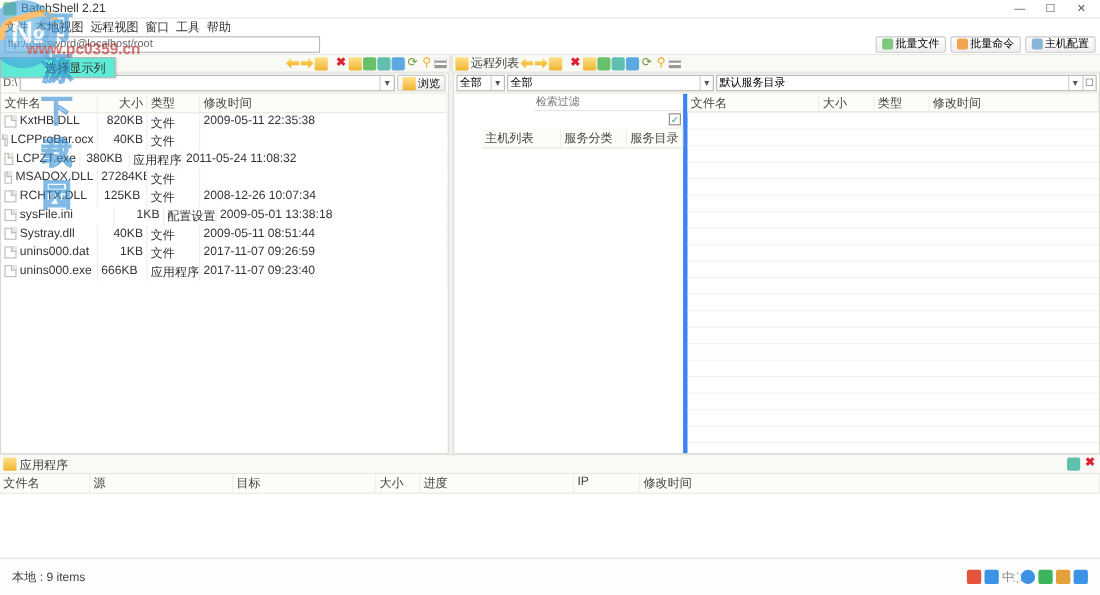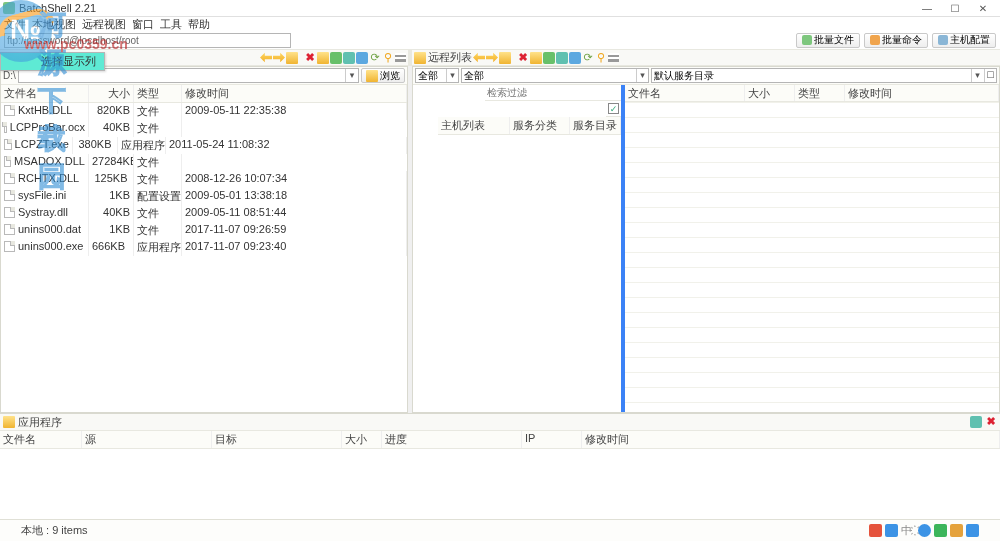--- a/index.html
+++ b/index.html
@@ -97,22 +97,22 @@
     .rule-head { position: relative; display: flex; font-size: 11px; color: #444; background: #fcfcf8; border-bottom: 1px solid #e8e8e0; z-index: 1; }
 
     
     .log-sec { border-top: 1px solid #d9d9cf; background: #fff; }
     .log-bar { height: 17px; background: #f9f9f6; border-bottom: 1px solid #e8e8e0; display: flex; align-items: center; padding: 0 3px; gap: 3px; font-size: 11px; color: #444; }
     .log-bar .rt { margin-left: auto; display: flex; gap: 3px; }
     .log-head { display: flex; font-size: 11px; color: #444; background: #fcfcf8; border-bottom: 1px solid #e8e8e0; }
     .log-body { height: 96px; background: #fff; }
 
     
-    .status { position: absolute; left: 0; right: 0; bottom: 0; height: 22px; background: #fdfdfb; border-top: 1px solid #e0e0d6;
-              display: flex; align-items: center; padding: 0 21px; font-size: 11px; color: #444; }
+    .status { position: absolute; left: 0; right: 0; bottom: 0; height: 34px; background: #fdfdfb; border-top: 1px solid #e0e0d6;
+              display: flex; align-items: center; padding: 0 11px; font-size: 11px; color: #444; }
     .status .tray { margin-left: auto; display: flex; gap: 3px; align-items: center; }
     .tray-ic { width: 13px; height: 13px; border-radius: 2px; }
 
     
     .grid::-webkit-scrollbar { width: 11px; height: 11px; }
     .grid::-webkit-scrollbar-thumb { background: #d0d0c8; border: 1px solid #bcbcb4; }
     .grid::-webkit-scrollbar-track { background: #f3f3ed; }
   </style>
 </head>
 <body>
@@ -249,21 +249,21 @@
         </div>
         <div class="grid-r">
           <div class="gc" style="width:88px">
             <span class="fname"><span class="fico"></span>RCHTX.DLL</span>
           </div>
           <div class="gc" style="width:45px;text-align:center">125KB</div>
           <div class="gc" style="width:48px">文件</div>
           <div class="gc" style="flex:1">2008-12-26 10:07:34</div>
         </div>
         <div class="grid-r">
-          <div class="gc" style="width:88px">
+          <div class="gc" style="width:103px">
             <span class="fname"><span class="fico"></span>sysFile.ini</span>
           </div>
           <div class="gc" style="width:45px;text-align:right">1KB</div>
           <div class="gc" style="width:48px">配置设置</div>
           <div class="gc" style="flex:1">2009-05-01 13:38:18</div>
         </div>
         <div class="grid-r">
           <div class="gc" style="width:88px">
             <span class="fname"><span class="fico"></span>Systray.dll</span>
           </div>

